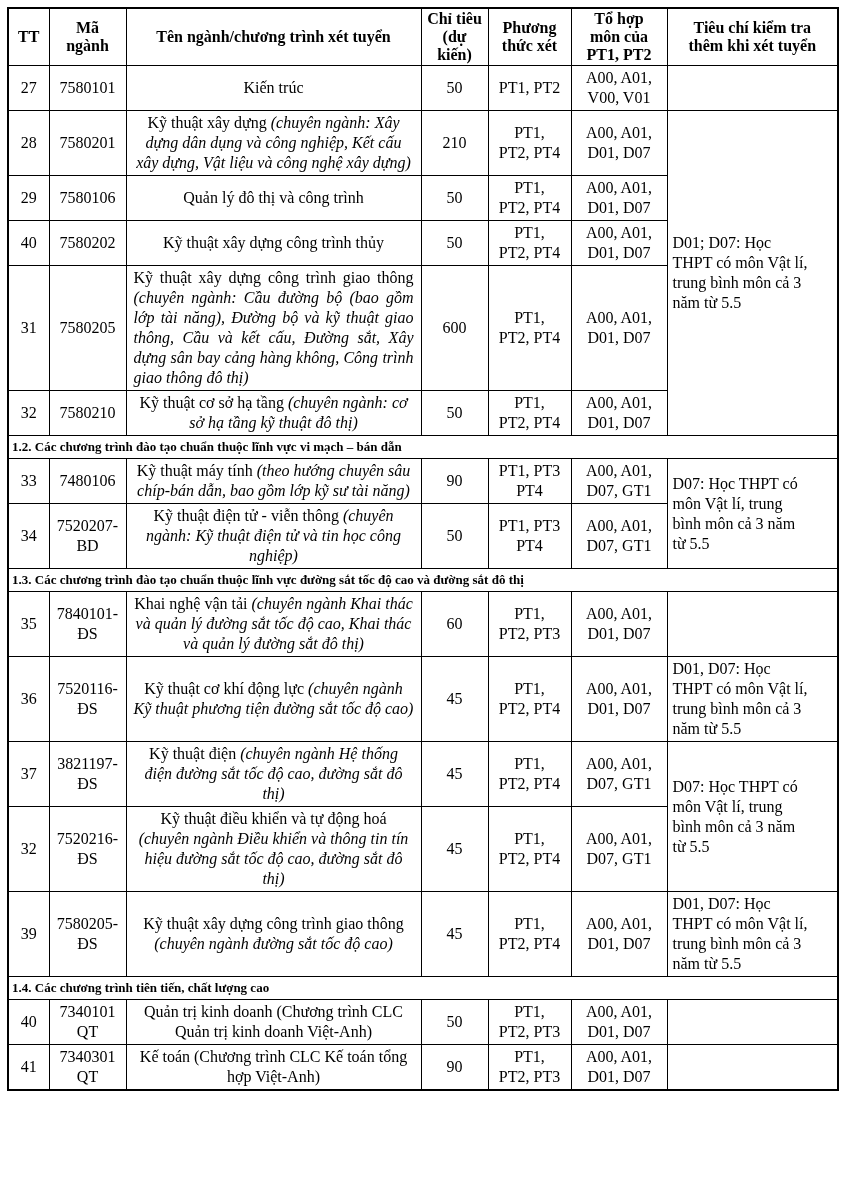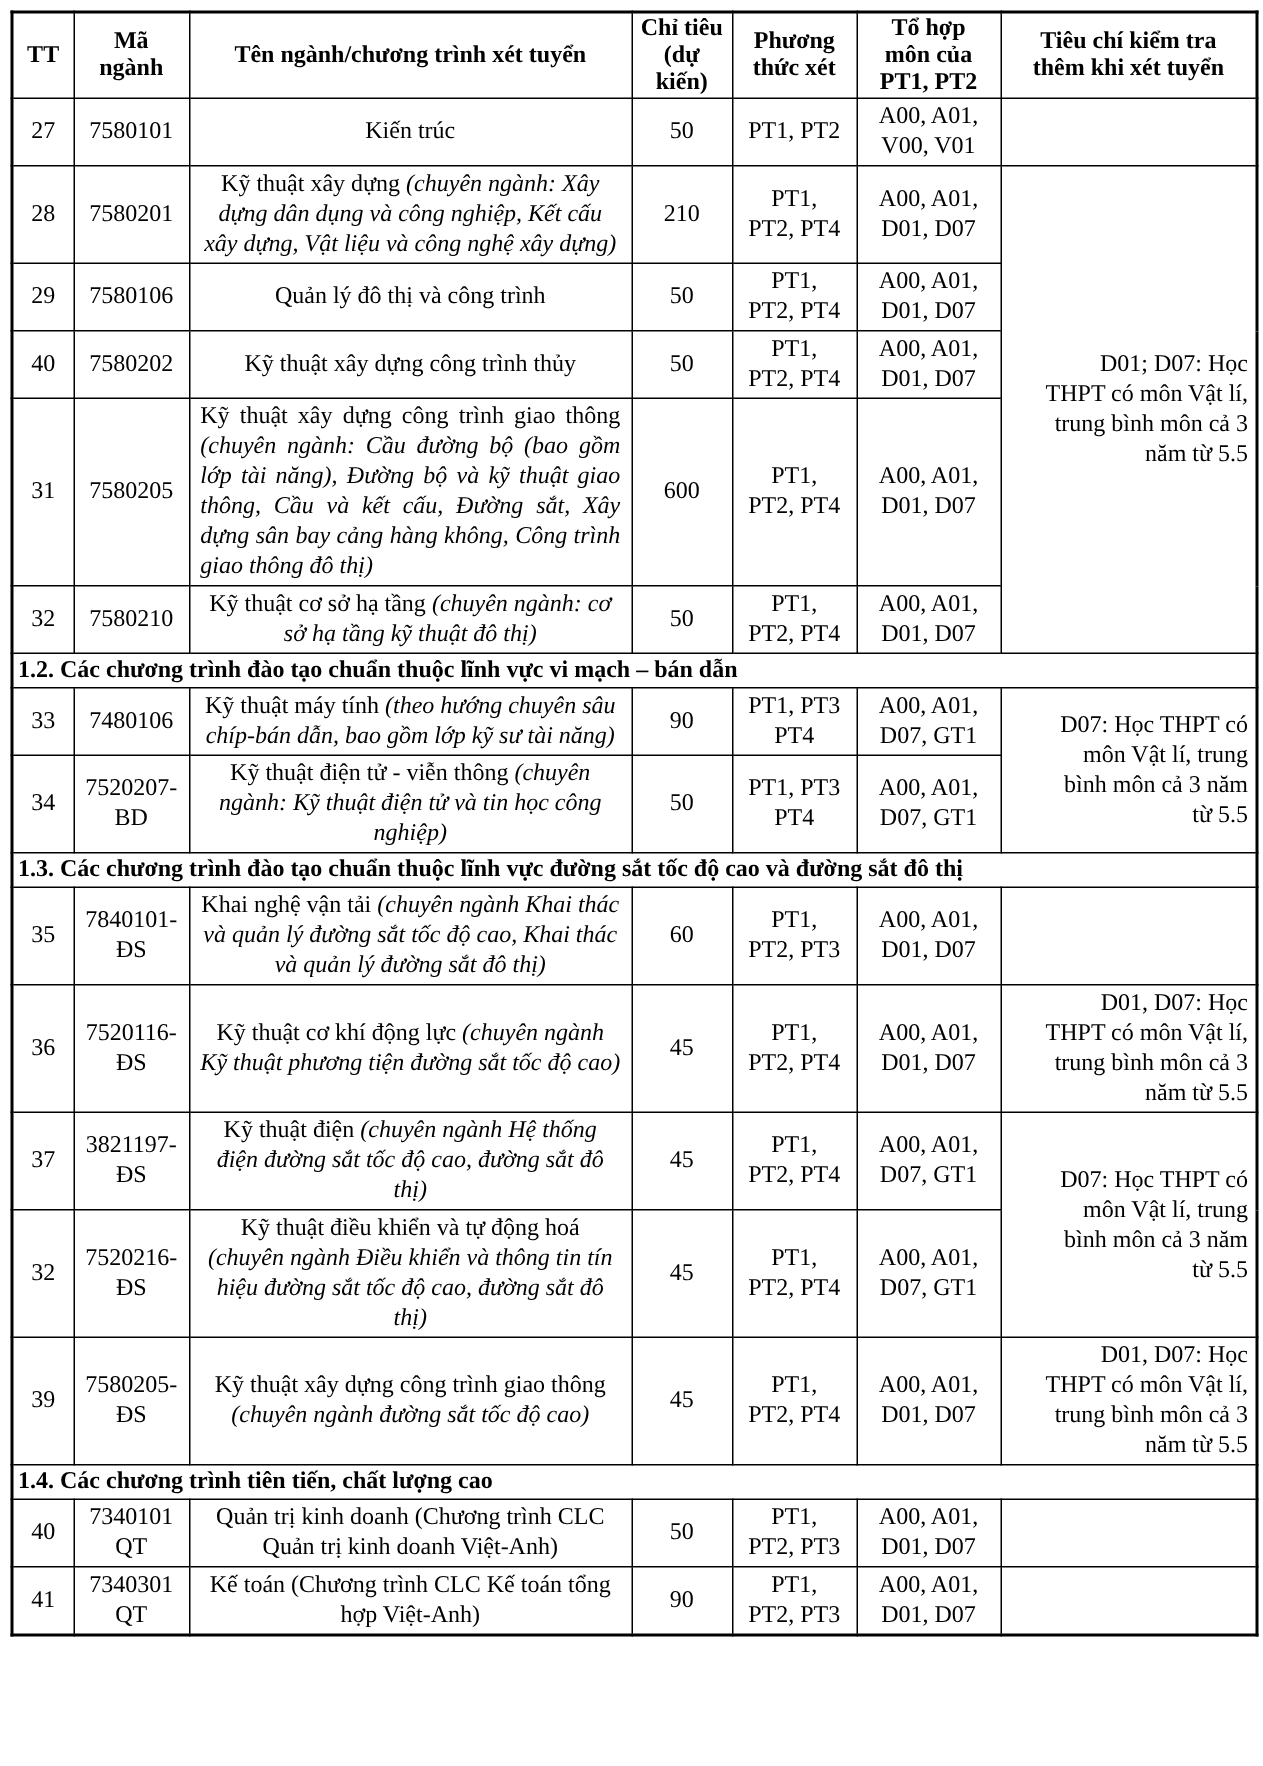--- a/index.html
+++ b/index.html
@@ -9,22 +9,22 @@
   table{border-collapse:collapse;width:830px;table-layout:fixed;border:2px solid #000;}
   th,td{border:1px solid #000;vertical-align:middle;padding:2px 4px;
         font-size:16px;line-height:20px;word-wrap:break-word;}
   th{font-weight:bold;text-align:center;line-height:18px;padding:1px 2px;white-space:pre-line;}
   thead tr{height:55px;}
   tbody tr{height:44px;}
   tbody tr.section{height:23px;}
   td.c-tt,td.c-code,td.c-quota,td.c-method,td.c-combo{text-align:center;white-space:pre-line;}
   td.c-name{text-align:center;padding:2px 7px;}
   td.c-name.justify{text-align:justify;}
-  td.c-crit{text-align:right;white-space:pre-line;padding:2px 5px;}
-  tr.section td{font-weight:bold;text-align:left;padding:1px 3px;font-size:16px;line-height:20px;}
+  td.c-crit{text-align:left;white-space:pre-line;padding:2px 5px;}
+  tr.section td{font-weight:bold;text-align:left;padding:1px 3px;font-size:13px;line-height:20px;}
   .it{font-style:italic;}
 </style>
 </head>
 <body>
 
 <div class="page">
   <table>
     <colgroup>
       <col style="width:41px">
         <col style="width:77px">

